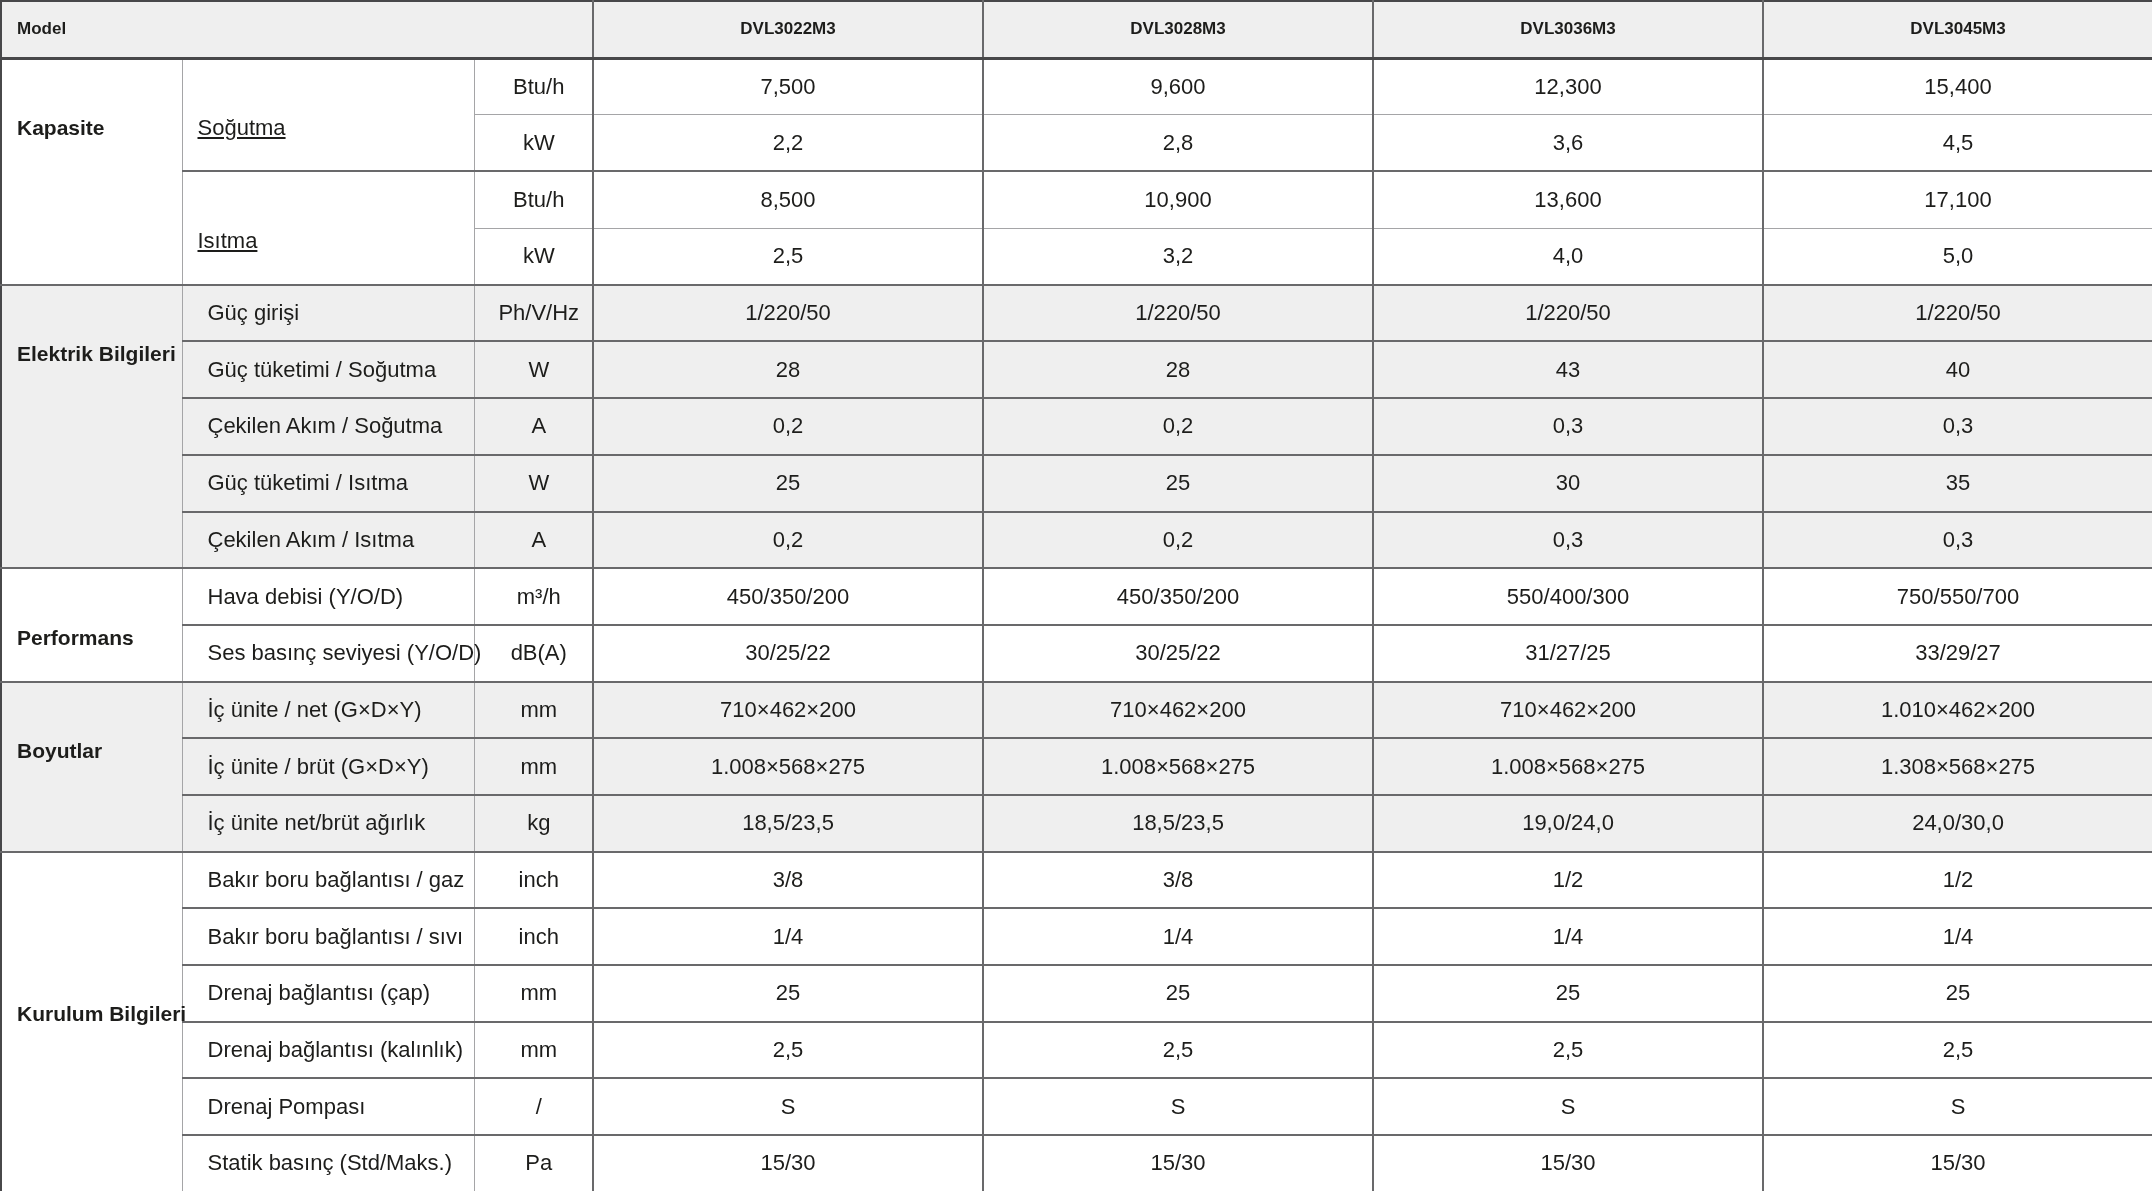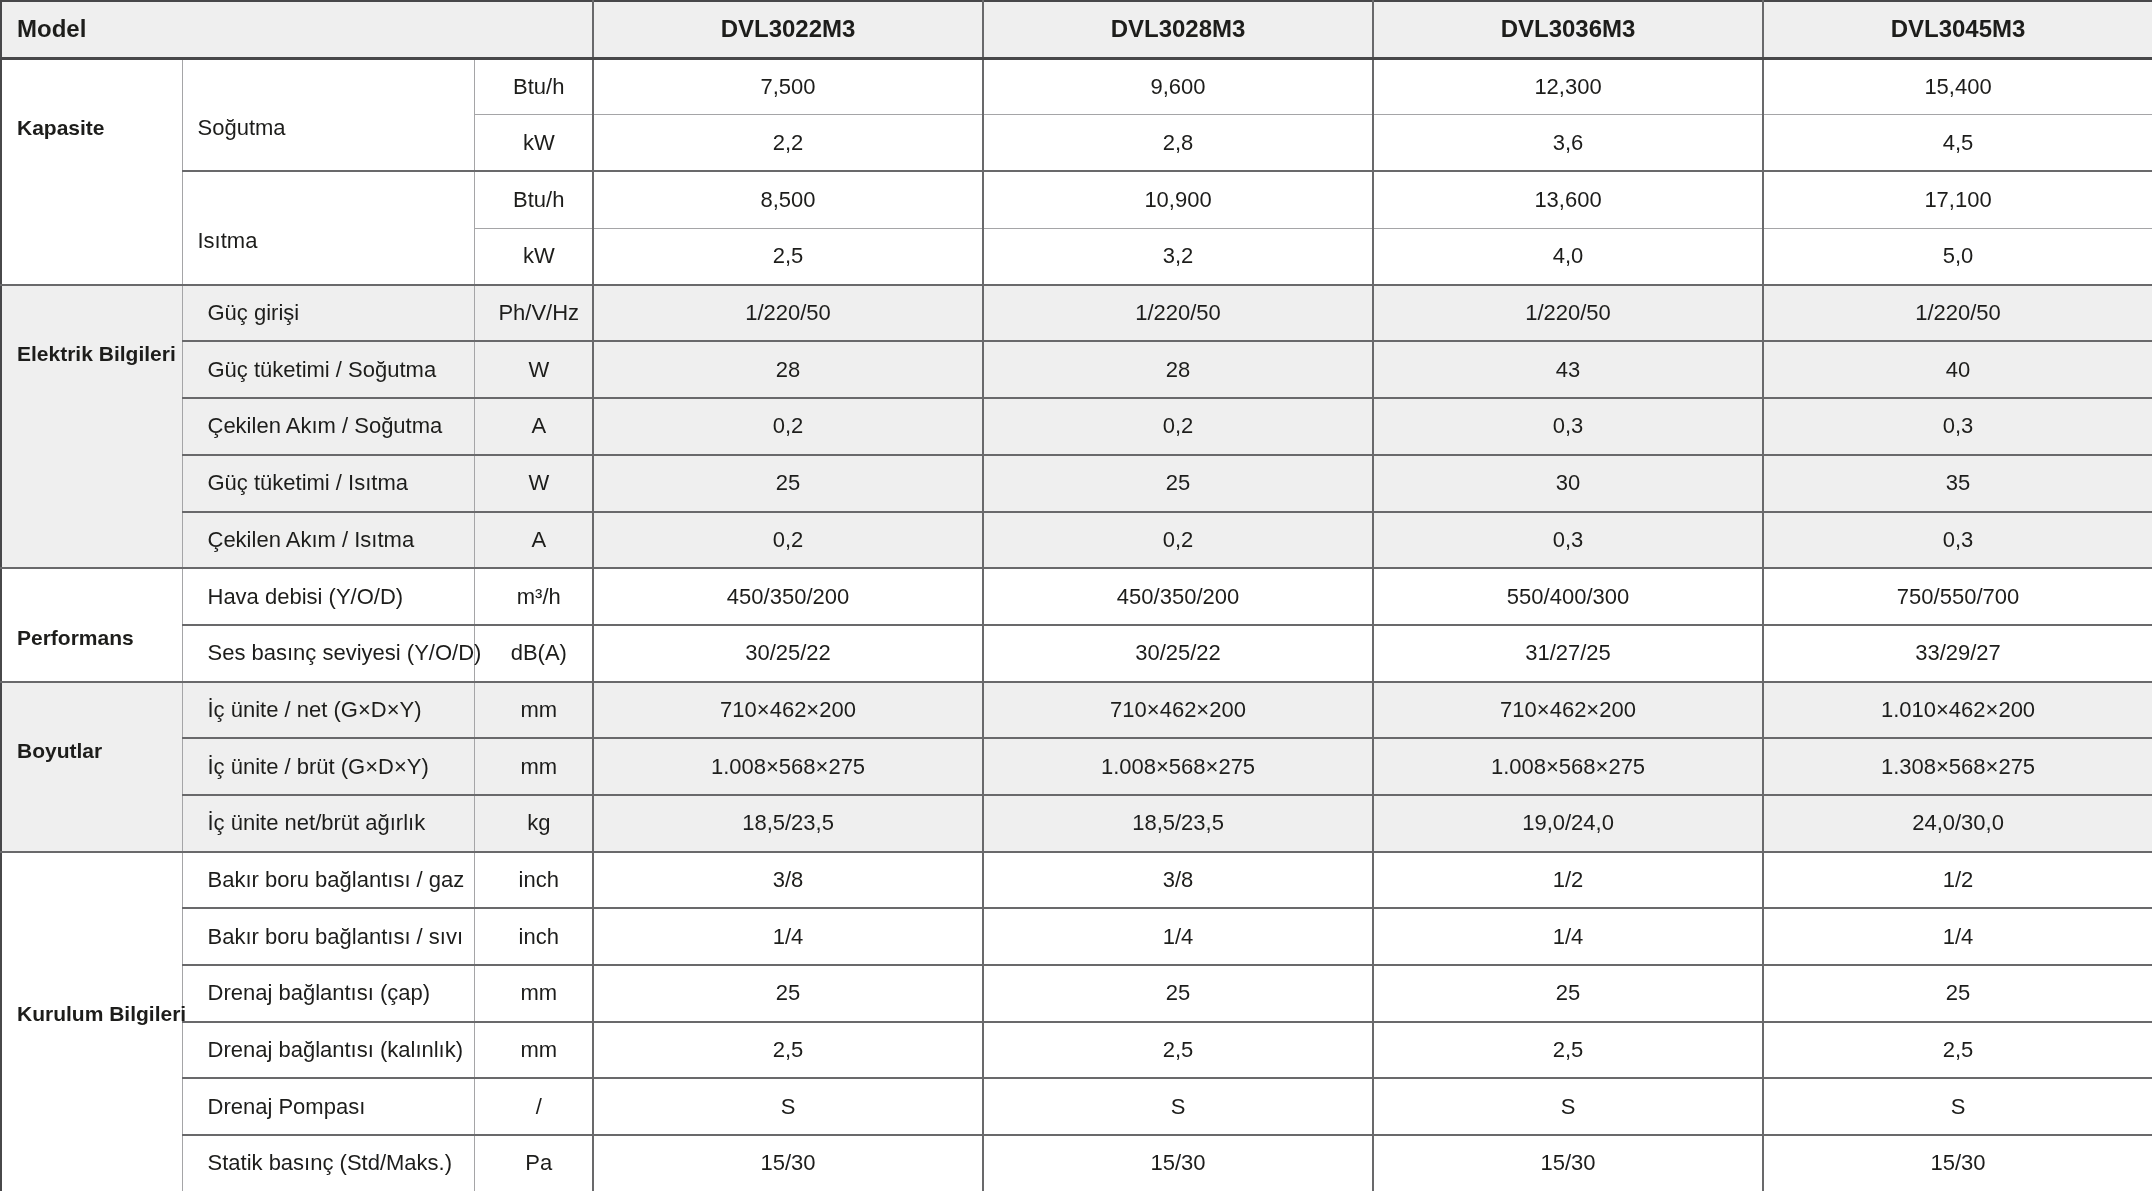--- a/index.html
+++ b/index.html
@@ -27,37 +27,38 @@
     padding:0;
     font-size:22px;
     font-weight:normal;
     vertical-align:middle;
     white-space:nowrap;
     overflow:visible;
   }
   th{
     background:var(--bg-stripe);
     font-weight:bold;
-    font-size:24px;
+    font-size:17px;
     border-bottom:3px solid var(--b-outer);
   }
   th.model{text-align:left;padding-left:15px;}
   th.mcol{text-align:center;border-left:2px solid var(--b-thick);}
   td{border-top:2px solid var(--b-thick);}
   td.tt{border-top:1px solid var(--b-thin);}
   td.grp{
     font-weight:bold;
     font-size:21px;
     text-align:left;
     vertical-align:top;
   }
   td.sub{
     text-align:left;
     vertical-align:top;
     border-left:1px solid var(--b-thin);
+    text-decoration:underline;
   }
   .inner{
     height:55px;
     display:flex;
     align-items:center;
     padding-left:15px;
     margin-top:41px;
   }
   td.grp.vmid{vertical-align:middle;}
   td.grp.vmid .inner{height:auto;transform:translateY(-28px);}

